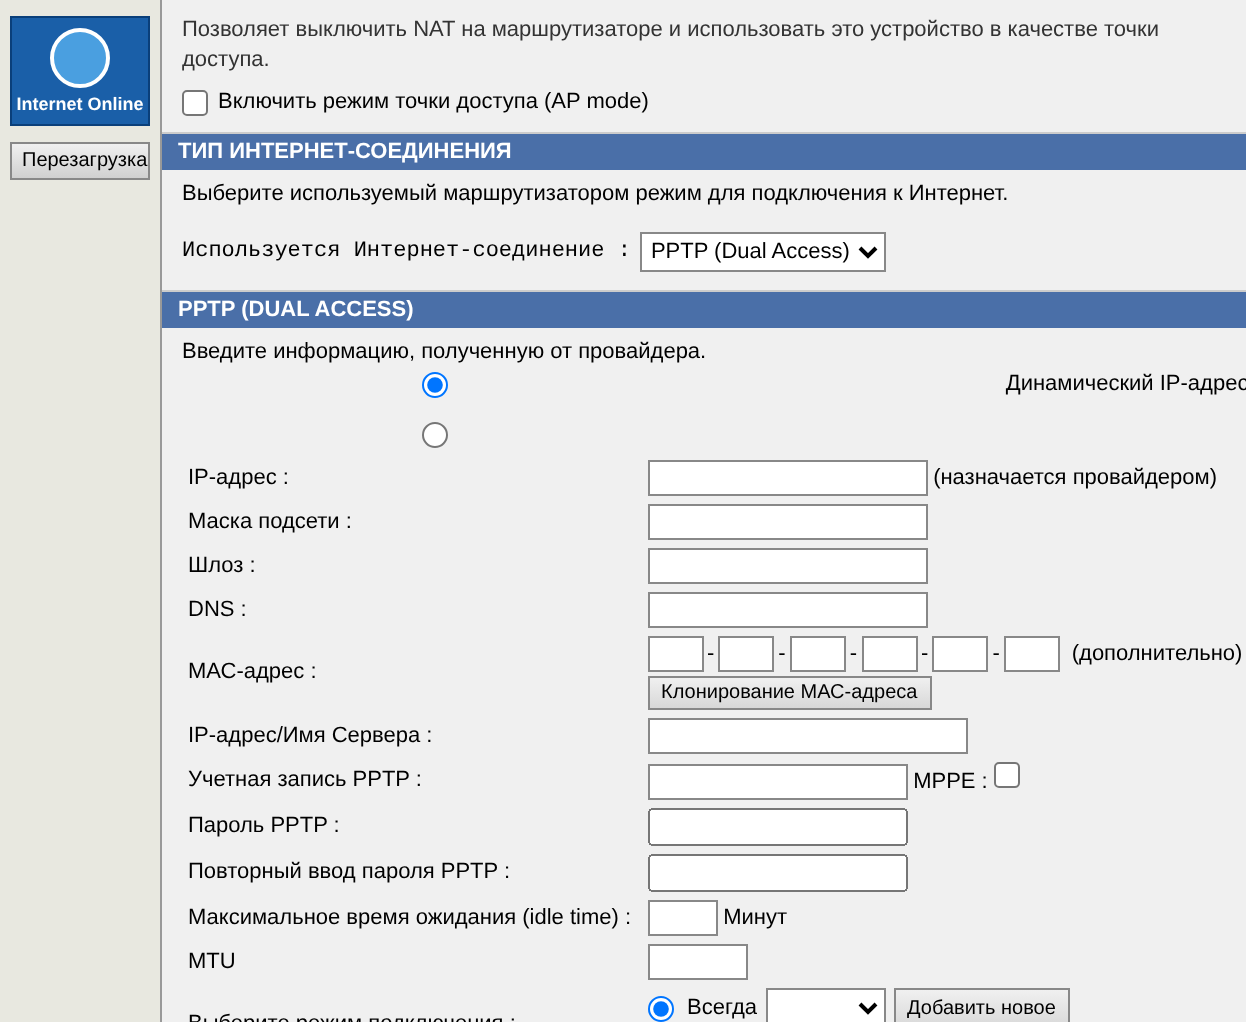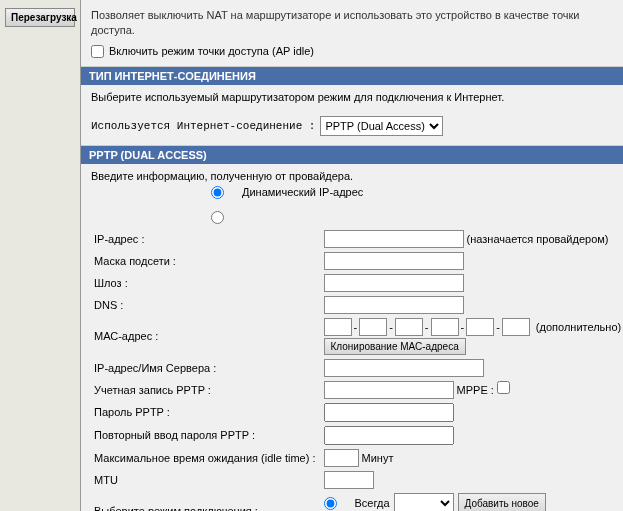--- a/index.html
+++ b/index.html
@@ -5,21 +5,21 @@
     * { box-sizing: border-box; margin: 0; padding: 0; }
     body { font-family: Arial, Tahoma, sans-serif; font-size: 11px; background: #c0c0c0; }
     
     .outer-wrapper { display: flex; width: 623px; min-height: 511px; background: #c0c0c0; }
     
     
     .sidebar { width: 95px; background: #e8e8e0; border-right: 1px solid #999; display: flex; flex-direction: column; align-items: center; padding: 8px 5px; gap: 8px; }
     .sidebar-logo { width: 70px; height: 55px; background: #1a5fa8; display: flex; flex-direction: column; align-items: center; justify-content: center; border: 1px solid #0a3f7a; }
     .sidebar-logo-icon { width: 30px; height: 30px; border-radius: 50%; background: #4a9fe0; border: 2px solid #fff; margin-bottom: 3px; }
     .sidebar-logo-text { color: #fff; font-size: 9px; font-weight: bold; }
-    .sidebar-reload-btn { width: 70px; padding: 3px 5px; background: linear-gradient(to bottom, #f0f0f0, #d0d0d0); border: 1px solid #888; cursor: pointer; font-size: 10px; text-align: right; font-weight: bold; }
+    .sidebar-reload-btn { width: 70px; padding: 3px 5px; background: linear-gradient(to bottom, #f0f0f0, #d0d0d0); border: 1px solid #888; cursor: pointer; font-size: 10px; text-align: right; }
     
     
     .main-content { flex: 1; background: #f0f0f0; display: flex; flex-direction: column; }
     
     
     .info-section { padding: 8px 10px; background: #f0f0f0; border-bottom: 1px solid #ccc; }
     .info-section p { font-size: 11px; color: #333; line-height: 1.4; }
     .checkbox-row { display: flex; align-items: center; gap: 5px; margin-top: 6px; }
     
     
@@ -42,45 +42,49 @@
     input[type="text"] { height: 18px; border: 1px solid #888; background: #fff; padding: 1px 3px; font-size: 11px; }
     input[type="checkbox"] { width: 13px; height: 13px; }
     
     .mac-fields { display: flex; align-items: center; gap: 2px; }
     .mac-input { width: 28px; height: 18px; border: 1px solid #888; background: #fff; text-align: center; font-size: 11px; }
     .mac-sep { font-size: 11px; }
     
     .clone-btn { padding: 2px 6px; background: linear-gradient(to bottom, #f0f0f0, #d8d8d8); border: 1px solid #888; cursor: pointer; font-size: 10px; }
     
     .radio-row { display: flex; align-items: center; gap: 8px; }
-    .radio-label { display: flex; align-items: center; gap: 18px; font-size: 11px; }
+    .radio-label { display: flex; align-items: center; gap: 7px; font-size: 11px; justify-content: space-between; }
     
     select { height: 20px; border: 1px solid #888; background: #fff; font-size: 11px; }
     
     .always-select-wrap { display: flex; align-items: center; gap: 4px; }
     .add-new-btn { padding: 4px 6px; background: linear-gradient(to bottom, #f0f0f0, #d8d8d8); border: 1px solid #888; cursor: pointer; font-size: 10px; }
     
     .connect-mode-rows { display: flex; flex-direction: column; gap: 2px; }
   </style>
 </head>
 <body>
 
 <div class="outer-wrapper">
 
   <div class="sidebar">
+    <div class="sidebar-logo">
+      <div class="sidebar-logo-icon"></div>
+      <div class="sidebar-logo-text">Internet Online</div>
+    </div>
     <button class="sidebar-reload-btn">Перезагрузка</button>
   </div>
 
   <div class="main-content">
 
     <div class="info-section">
       <p>Позволяет выключить NAT на маршрутизаторе и использовать это устройство в качестве точки доступа.</p>
       <div class="checkbox-row">
         <input type="checkbox" style="">
-        <span>Включить режим точки доступа (AP idle)</span>
+        <span>Включить режим точки доступа (AP mode)</span>
       </div>
     </div>
 
     <div>
       <div class="section-header">ТИП ИНТЕРНЕТ-СОЕДИНЕНИЯ</div>
       <div class="connection-section">
         <p>Выберите используемый маршрутизатором режим для подключения к Интернет.</p>
         <div class="field-row">
           <span class="field-label">Используется Интернет-соединение :</span>
           <select>

